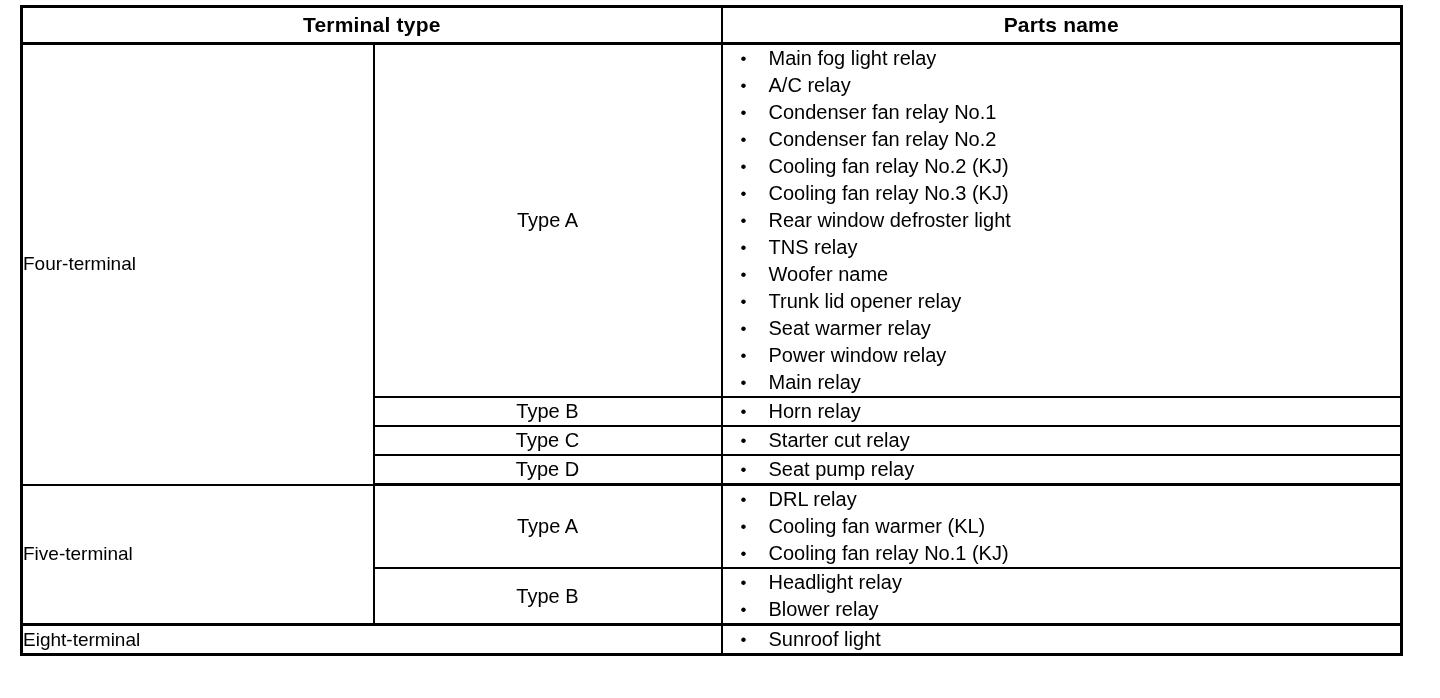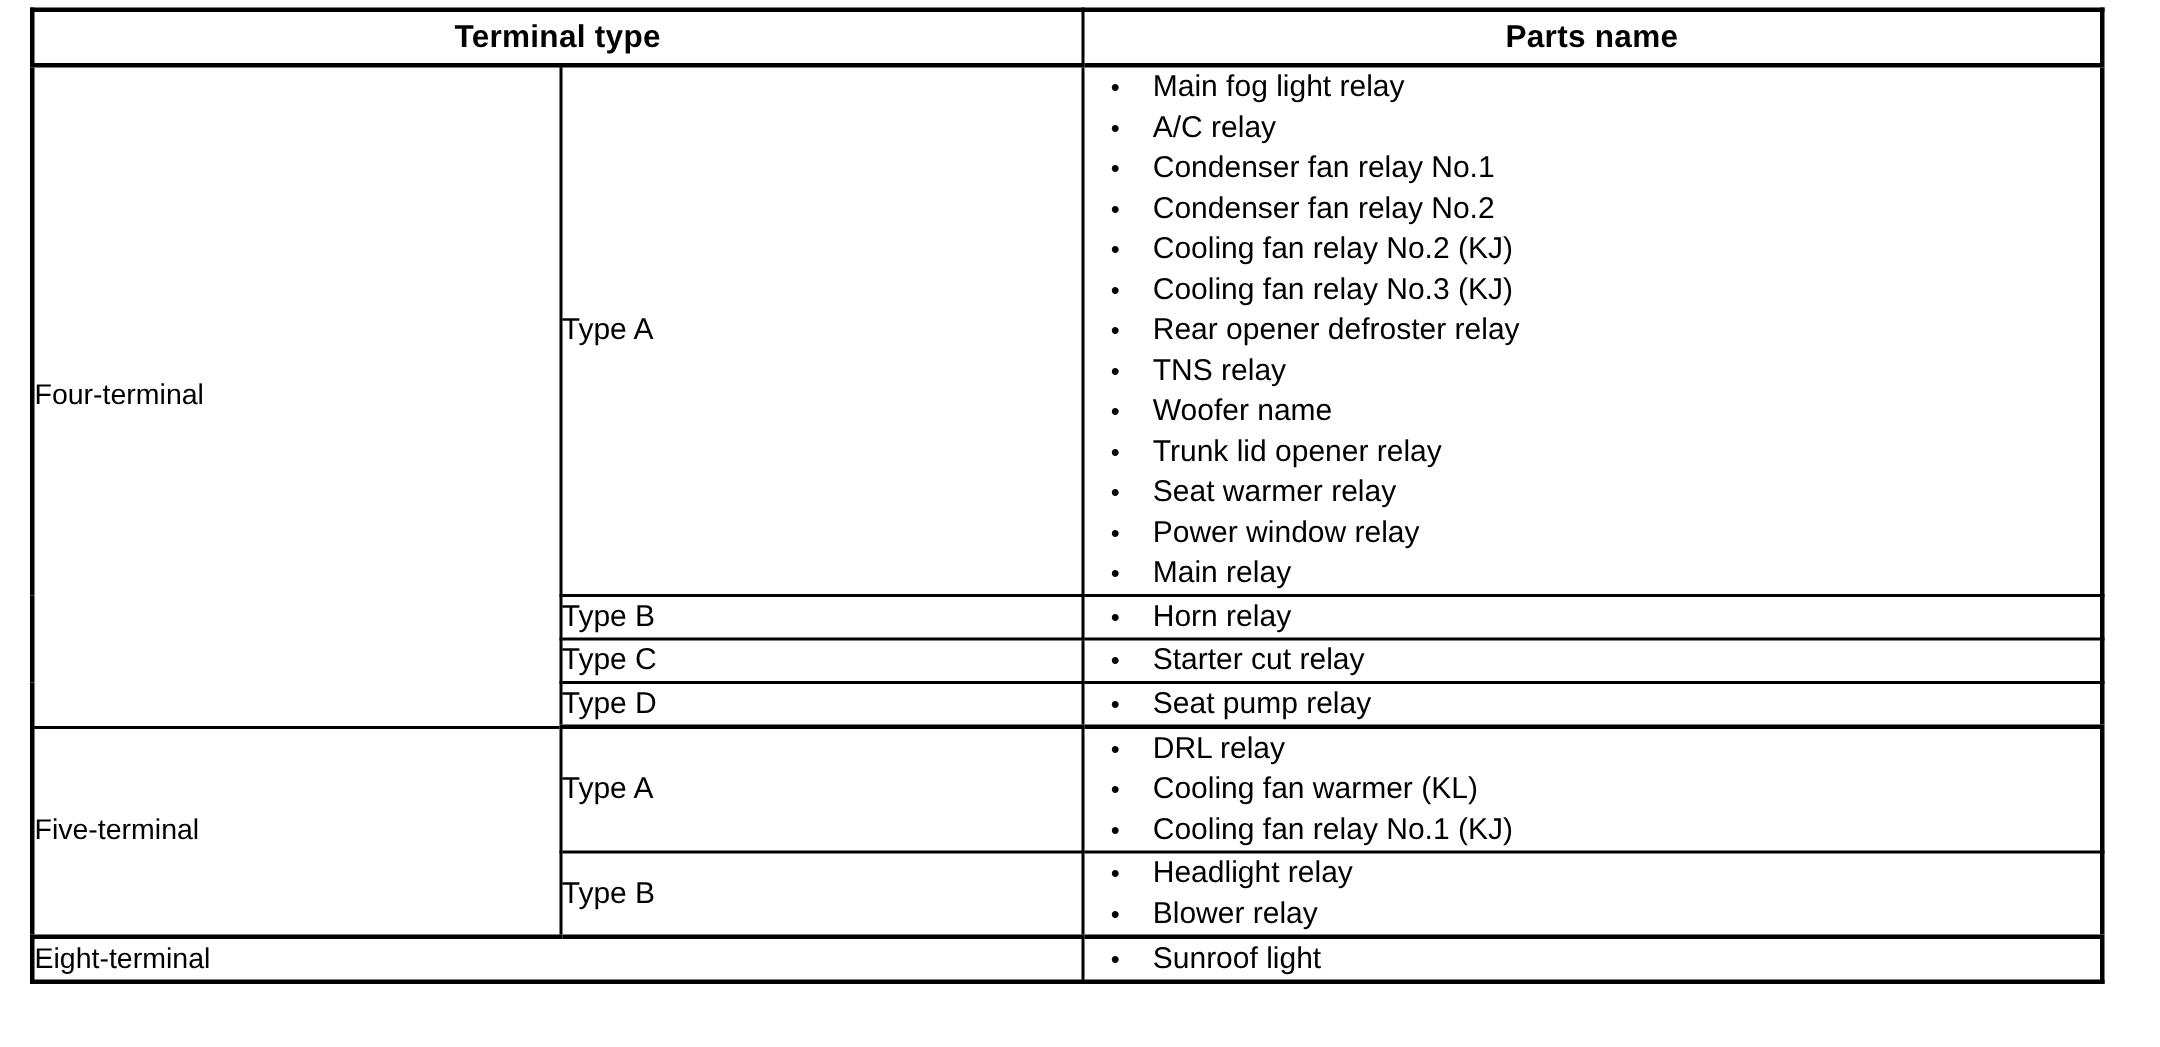--- a/index.html
+++ b/index.html
@@ -63,21 +63,21 @@
     text-align: left;
     vertical-align: middle;
     padding-left: 10px;
     font-size: 19px;
     border-right-width: 3px;
   }
   .group-cell.bottom-strong { border-bottom-width: 3px; }
 
   
   .type-cell {
-    text-align: left;
+    text-align: center;
     font-size: 20px;
     border-right-width: 3px;
   }
   .type-cell.bottom-strong { border-bottom-width: 3px; }
 
   
   .parts-cell {
     padding: 5px 0 5px 0;
     font-size: 20px;
   }
@@ -135,21 +135,21 @@
         <td class="group-cell" rowspan="4">Four-terminal</td>
         <td class="type-cell">Type A</td>
         <td class="parts-cell">
           <ul class="parts-list">
             <li><span class="bullet">•</span><span>Main fog light relay</span></li>
             <li><span class="bullet">•</span><span>A/C relay</span></li>
             <li><span class="bullet">•</span><span>Condenser fan relay No.1</span></li>
             <li><span class="bullet">•</span><span>Condenser fan relay No.2</span></li>
             <li><span class="bullet">•</span><span>Cooling fan relay No.2 (KJ)</span></li>
             <li><span class="bullet">•</span><span>Cooling fan relay No.3 (KJ)</span></li>
-            <li><span class="bullet">•</span><span>Rear opener defroster relay</span></li>
+            <li><span class="bullet">•</span><span>Rear window defroster light</span></li>
             <li><span class="bullet">•</span><span>TNS relay</span></li>
             <li><span class="bullet">•</span><span>Woofer name</span></li>
             <li><span class="bullet">•</span><span>Trunk lid opener relay</span></li>
             <li><span class="bullet">•</span><span>Seat warmer relay</span></li>
             <li><span class="bullet">•</span><span>Power window relay</span></li>
             <li><span class="bullet">•</span><span>Main relay</span></li>
           </ul>
         </td>
       </tr>
 

